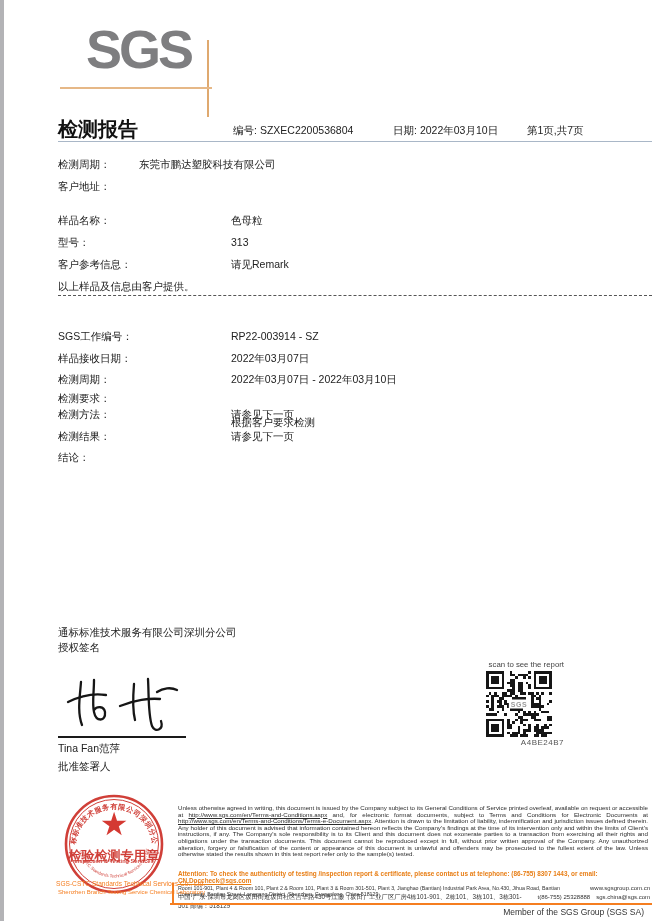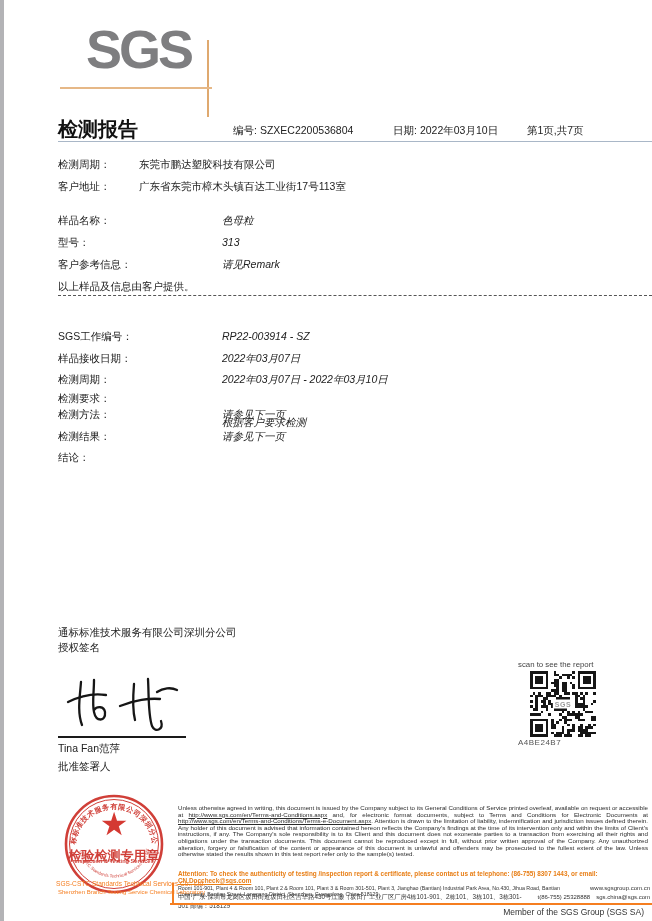--- a/index.html
+++ b/index.html
@@ -12,30 +12,30 @@
   .cross-v{position:absolute;left:207px;top:40px;width:2px;height:77px;background:#dfa96f;}
   .cross-h{position:absolute;left:60px;top:87px;width:152px;height:2px;background:#e6b887;}
   
   .title{position:absolute;left:58px;top:116px;font-size:20px;font-weight:bold;color:#111;}
   .hpair{position:absolute;top:124px;font-size:10.5px;color:#222;white-space:nowrap;}
   .hpair span{margin-right:3px;}
   .header-rule{position:absolute;left:58px;top:141px;width:594px;height:1px;background:#a9b7c7;}
   
   .lbl{position:absolute;left:58px;font-size:10.5px;color:#222;white-space:nowrap;}
   .val{position:absolute;font-size:10.5px;color:#222;white-space:nowrap;}
-  .v1{left:139px;} .v2{left:222px;font-style:italic;}
+  .v1{left:139px;} .v2{left:231px;}
   .note{position:absolute;left:58px;font-size:10.5px;color:#222;}
   .dash-sep{position:absolute;left:58px;top:295px;width:594px;height:0;border-top:1px dashed #555;}
   .conclusion{position:absolute;left:222px;top:450px;width:430px;font-size:10.5px;line-height:13px;
               color:#222;white-space:normal;text-align:justify;}
   
   .sig-svg{position:absolute;left:60px;top:670px;}
   .sig-line{position:absolute;left:58px;top:736px;width:128px;height:2px;background:#1a1a1a;}
   
-  .qr-block{position:absolute;left:518px;top:660px;width:90px;text-align:left;}
+  .qr-block{position:absolute;left:474px;top:660px;width:90px;text-align:right;}
   .qr-caption{font-size:7.8px;color:#444;}
   .qr-wrap{position:relative;width:66px;height:66px;margin:2px auto 0;}
   .qr-wrap svg{display:block;width:66px;height:66px;}
   .qr-watermark{position:absolute;left:50%;top:50%;transform:translate(-50%,-50%);
     background:#fff;color:#9a9a9a;font-size:7px;font-weight:bold;padding:0 2px;line-height:9px;letter-spacing:.5px;}
   .qr-id{font-size:8px;color:#555;letter-spacing:.5px;margin-top:1px;}
   
   .stamp{position:absolute;left:62px;top:794px;width:104px;height:100px;opacity:.9;z-index:2;}
   .stamp svg{position:absolute;left:0;top:0;}
   .stamp .star{position:absolute;left:0;right:0;top:14px;text-align:center;font-size:32px;
@@ -79,21 +79,20 @@
     <span>日期:</span><span>2022年03月10日</span>
   </div>
   <div class="hpair" style="left:527px;">
     <span>第1页,共7页</span>
   </div>
   <div class="header-rule"></div>
 
   <div class="lbl" style="top:158px;">检测周期：</div>
   <div class="val v1" style="top:158px;">东莞市鹏达塑胶科技有限公司</div>
   <div class="lbl" style="top:180px;">客户地址：</div>
-  <div class="val v1" style="top:180px;">广东省东莞市樟木头镇百达工业街17号113室</div>
 
   <div class="lbl" style="top:214px;">样品名称：</div>
   <div class="val v2" style="top:214px;">色母粒</div>
   <div class="lbl" style="top:236px;">型号：</div>
   <div class="val v2" style="top:236px;">313</div>
   <div class="lbl" style="top:258px;">客户参考信息：</div>
   <div class="val v2" style="top:258px;">请见Remark</div>
   <div class="note" style="top:280px;">以上样品及信息由客户提供。</div>
 
   <div class="dash-sep"></div>

